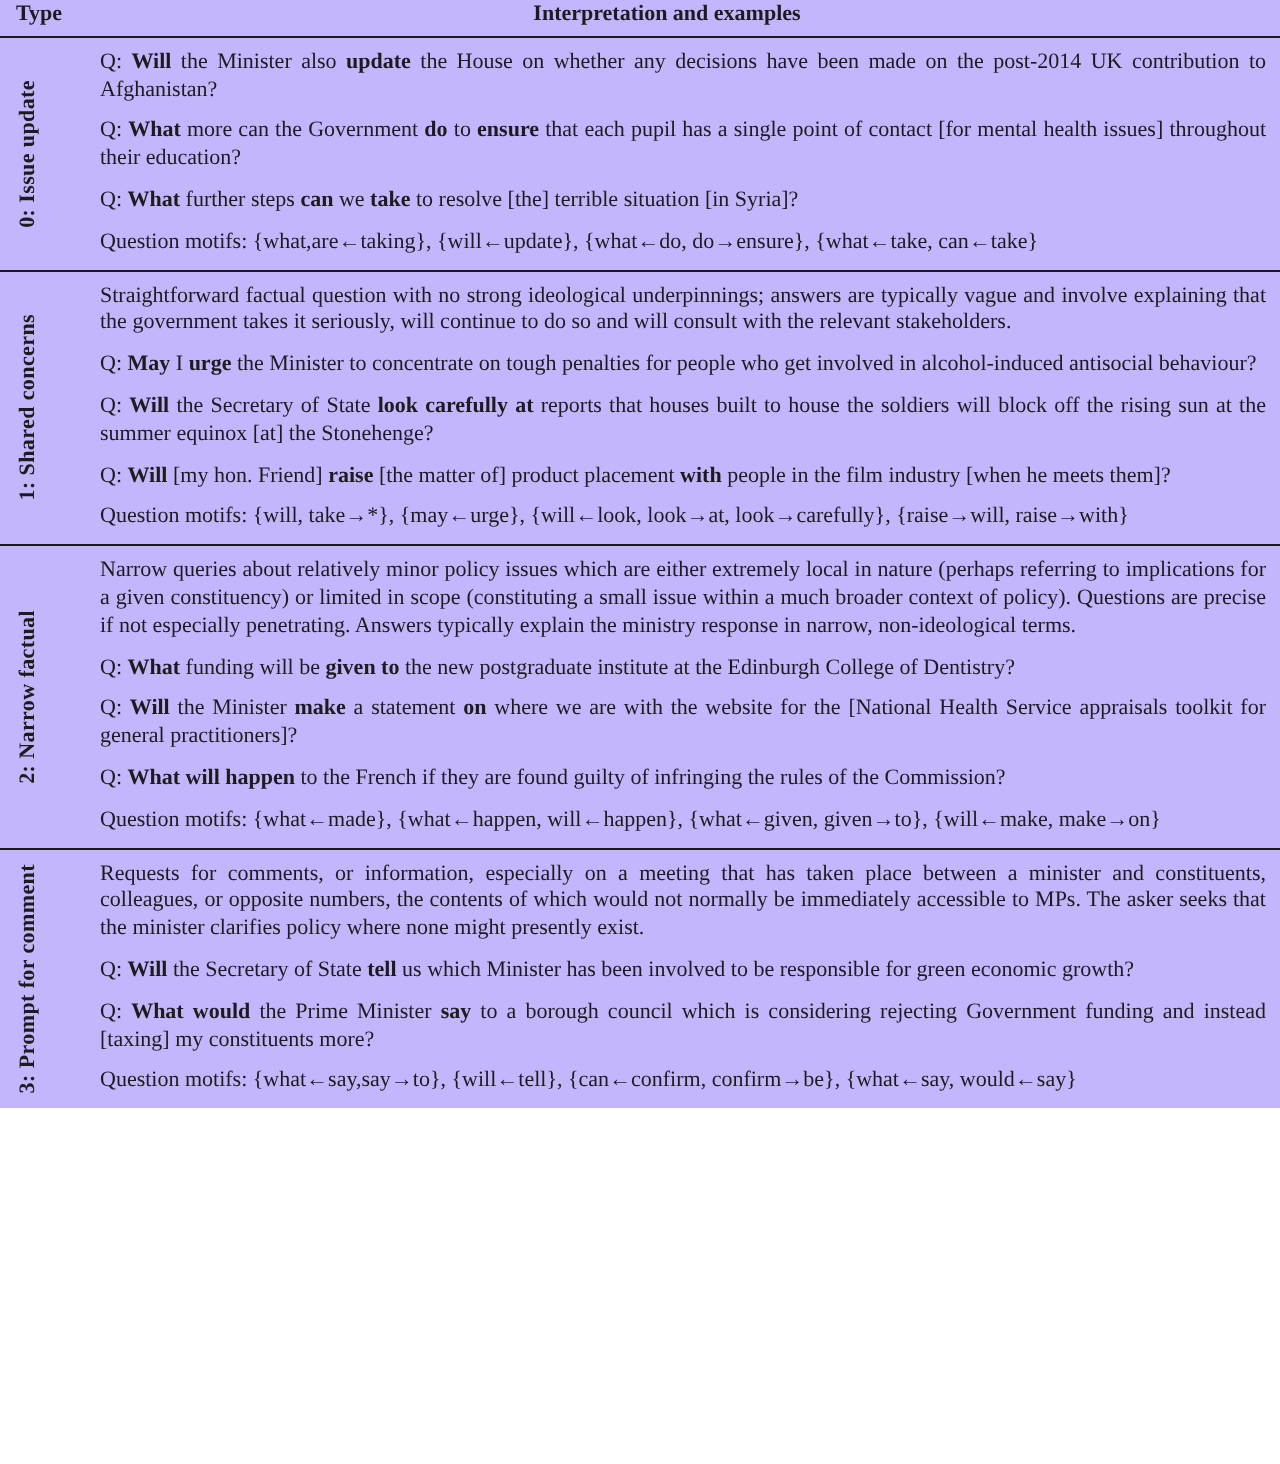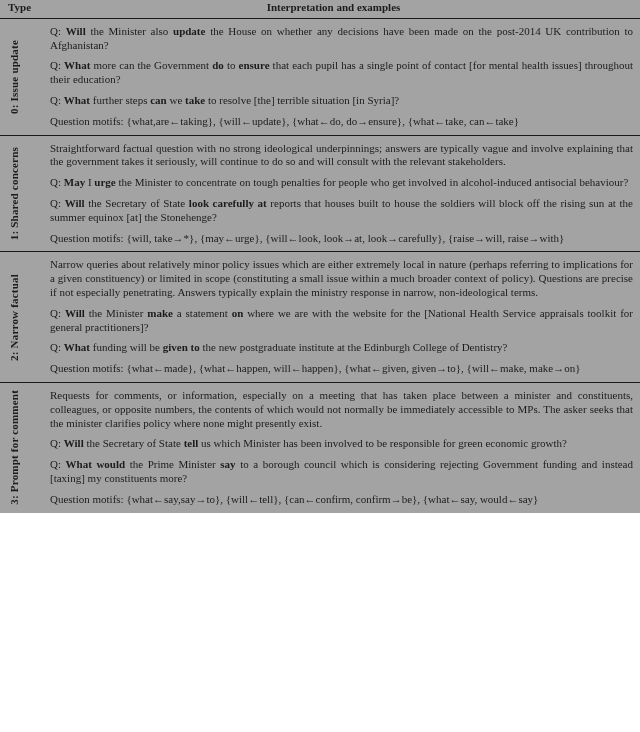--- a/index.html
+++ b/index.html
@@ -7,21 +7,21 @@
     padding: 0;
     background: #ffffff;
   }
   .paper {
     width: 640px;
     box-sizing: border-box;
     font-family: "Liberation Serif", "DejaVu Serif", serif;
     font-size: 11px;
     line-height: 13.8px;
     color: #1c1c1c;
-    background: #a3a3a3;
+    background: #c4b5fd;
   }
   .thead {
     display: grid;
     grid-template-columns: 50px 1fr;
     align-items: start;
     border-bottom: 1.5px solid #1a1a1a;
     padding: 1px 0 3px 0;
     font-weight: bold;
   }
   .th-type {
@@ -87,31 +87,33 @@
         </div>
       </section>
       <section class="row">
         <div class="type-cell">
           <span class="rotated">1: Shared concerns</span>
         </div>
         <div class="content-cell">
           <p class="interp">Straightforward factual question with no strong ideological underpinnings; answers are typically vague and involve explaining that the government takes it seriously, will continue to do so and will consult with the relevant stakeholders.</p>
           <p class="question"><span>Q: </span><b>May</b><span> I </span><b>urge</b><span> the Minister to concentrate on tough penalties for people who get involved in alcohol-induced antisocial behaviour?</span></p>
           <p class="question"><span>Q: </span><b>Will</b><span> the Secretary of State </span><b>look carefully at</b><span> reports that houses built to house the soldiers will block off the rising sun at the summer equinox [at] the Stonehenge?</span></p>
+          <p class="question"><span>Q: </span><b>Will</b><span> [my hon. Friend] </span><b>raise</b><span> [the matter of] product placement </span><b>with</b><span> people in the film industry [when he meets them]?</span></p>
           <p class="motifs">Question motifs: {will, take→*}, {may←urge}, {will←look, look→at, look→carefully}, {raise→will, raise→with}</p>
         </div>
       </section>
       <section class="row">
         <div class="type-cell">
           <span class="rotated">2: Narrow factual</span>
         </div>
         <div class="content-cell">
           <p class="interp">Narrow queries about relatively minor policy issues which are either extremely local in nature (perhaps referring to implications for a given constituency) or limited in scope (constituting a small issue within a much broader context of policy). Questions are precise if not especially penetrating. Answers typically explain the ministry response in narrow, non-ideological terms.</p>
+          <p class="question"><span>Q: </span><b>What</b><span> funding will be </span><b>given to</b><span> the new postgraduate institute at the Edinburgh College of Dentistry?</span></p>
           <p class="question"><span>Q: </span><b>Will</b><span> the Minister </span><b>make</b><span> a statement </span><b>on</b><span> where we are with the website for the [National Health Service appraisals toolkit for general practitioners]?</span></p>
-          <p class="question"><span>Q: </span><b>What</b><span> funding will be </span><b>given to</b><span> the new postgraduate institute at the Edinburgh College of Dentistry?</span></p>
+          <p class="question"><span>Q: </span><b>What will happen</b><span> to the French if they are found guilty of infringing the rules of the Commission?</span></p>
           <p class="motifs">Question motifs: {what←made}, {what←happen, will←happen}, {what←given, given→to}, {will←make, make→on}</p>
         </div>
       </section>
       <section class="row">
         <div class="type-cell">
           <span class="rotated">3: Prompt for comment</span>
         </div>
         <div class="content-cell">
           <p class="interp">Requests for comments, or information, especially on a meeting that has taken place between a minister and constituents, colleagues, or opposite numbers, the contents of which would not normally be immediately accessible to MPs. The asker seeks that the minister clarifies policy where none might presently exist.</p>
           <p class="question"><span>Q: </span><b>Will</b><span> the Secretary of State </span><b>tell</b><span> us which Minister has been involved to be responsible for green economic growth?</span></p>

